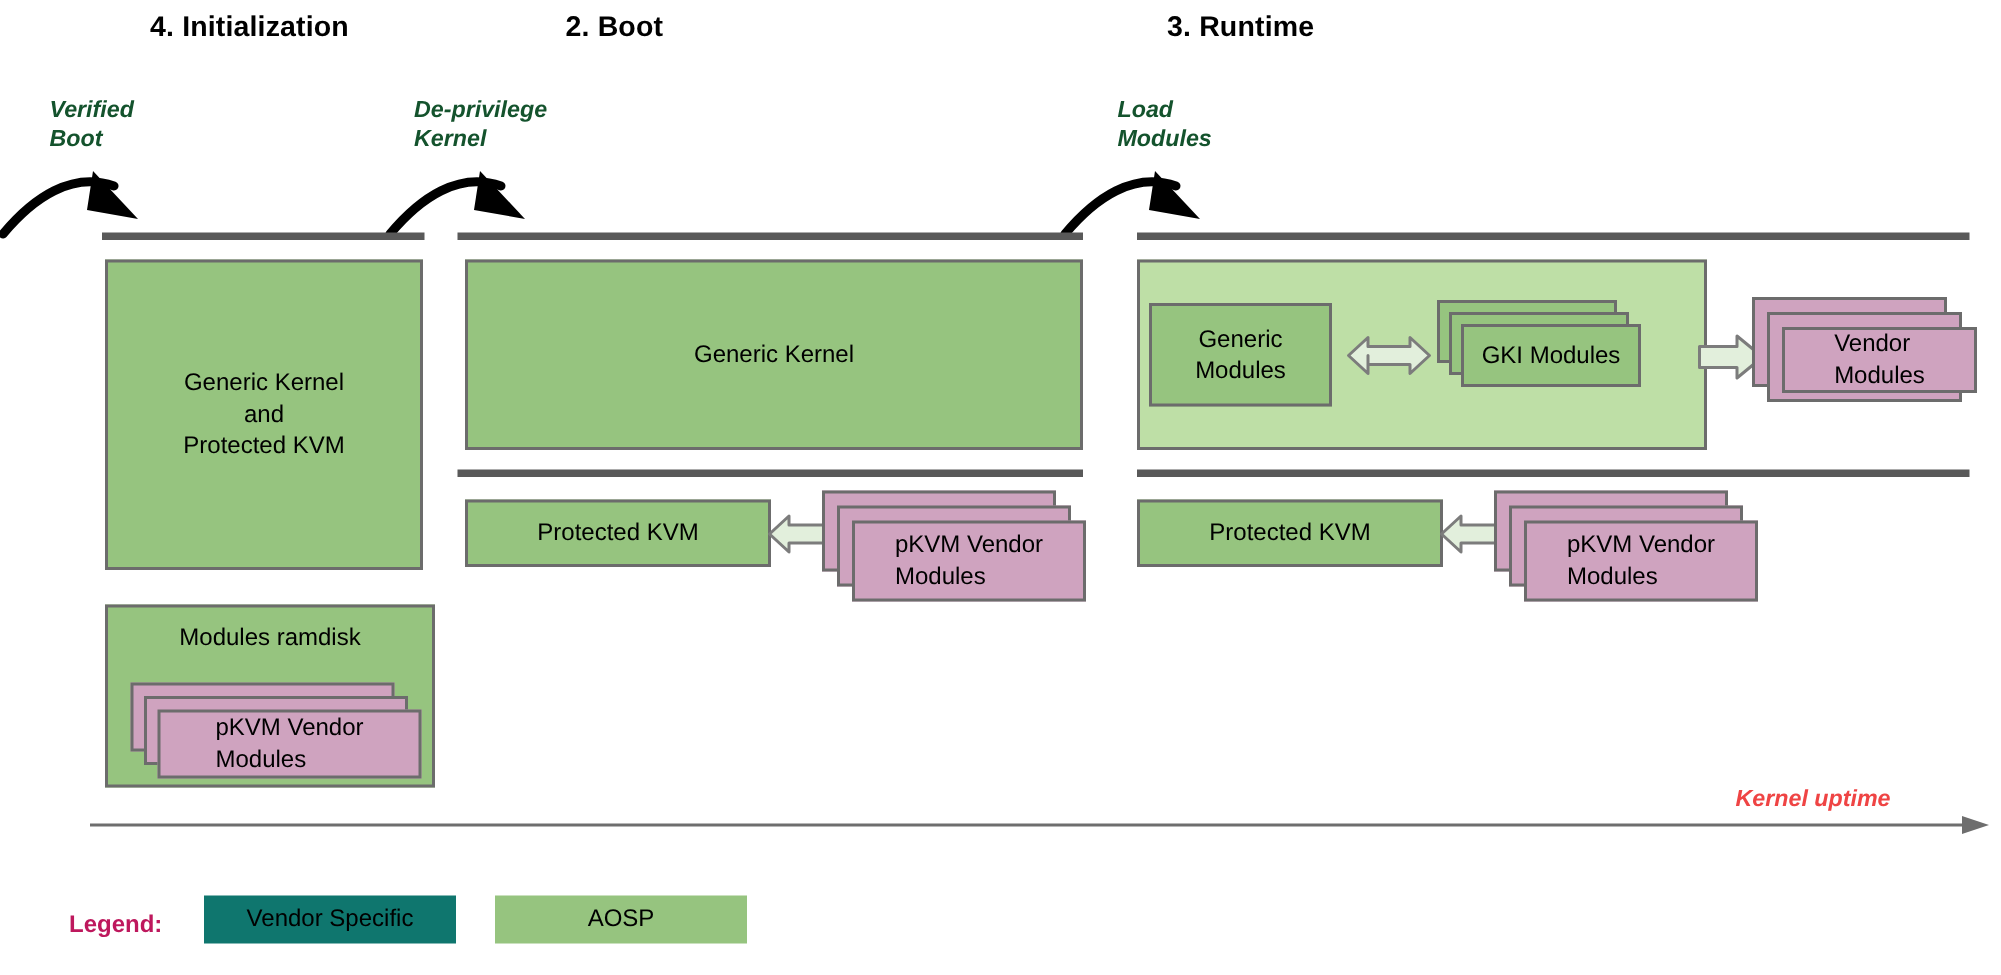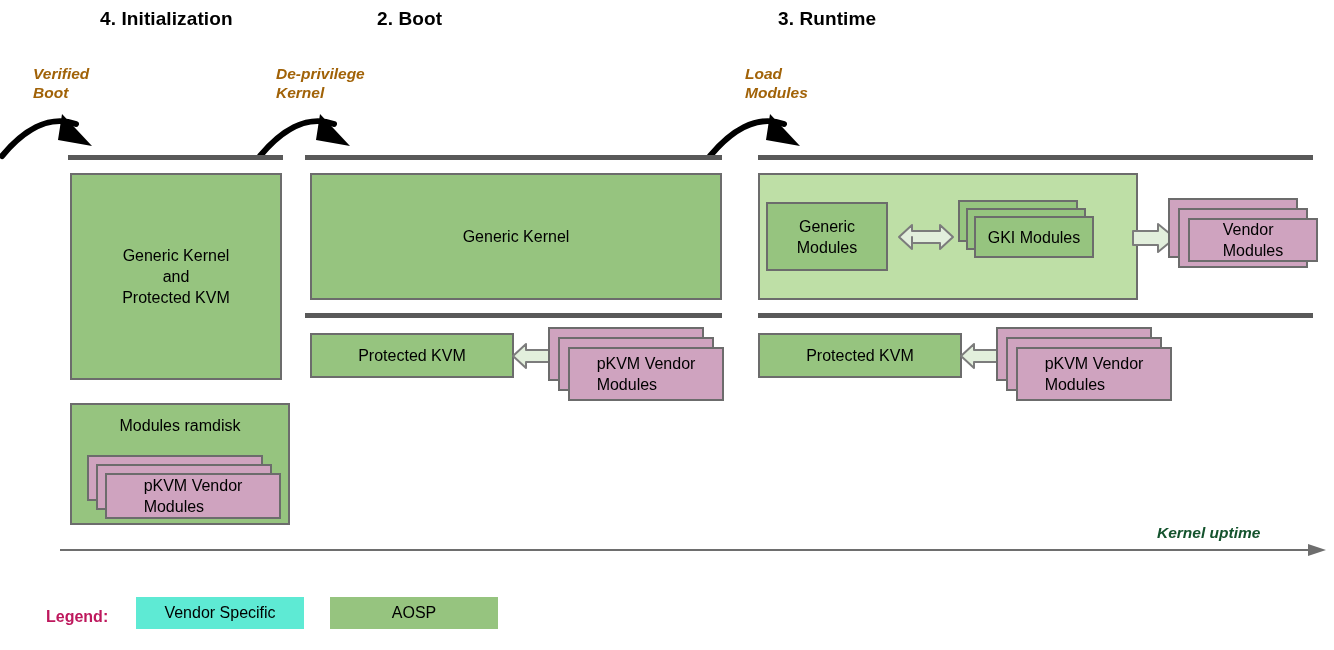--- a/index.html
+++ b/index.html
@@ -11,21 +11,21 @@
   .abs{position:absolute;}
 
   
   .phase-title{
     font-size:19px;font-weight:bold;color:#000;white-space:nowrap;
     letter-spacing:0.1px;
   }
 
   
   .transition-label{
-    font-size:15.5px;font-weight:bold;font-style:italic;color:#a16207;
+    font-size:15.5px;font-weight:bold;font-style:italic;color:#14532d;
     line-height:19px;white-space:pre-line;
   }
 
   
   .phase-rule{
     height:5px;background:#595959;border-radius:0;
   }
 
   
   .box{
@@ -58,21 +58,21 @@
   .blockarrow svg{display:block;overflow:visible;}
 
   
   .curvearrow{position:absolute;}
   .curvearrow svg{display:block;overflow:visible;}
 
   
   .uptime-axis{position:absolute;}
   .uptime-label{
     position:absolute;font-size:15.5px;font-weight:bold;font-style:italic;
-    color:#14532d;white-space:nowrap;
+    color:#ef4444;white-space:nowrap;
   }
 
   
   .legend-title{
     position:absolute;font-size:16px;font-weight:bold;color:#be185d;
   }
   .legend-swatch{
     position:absolute;display:flex;align-items:center;justify-content:center;
     font-size:16px;color:#000;
   }
@@ -221,19 +221,19 @@
 
 <div class="uptime-axis" style="left:60px;top:540px;width:1268px;height:20px;">
   <svg width="1268" height="20" viewBox="0 0 1268 20">
     <line x1="0" y1="10" x2="1254" y2="10" stroke="#6e6e6e" stroke-width="2"></line>
     <path d="M1248,4 L1266,10 L1248,16 Z" fill="#6e6e6e"></path>
   </svg>
 </div>
 
 <div class="legend-title" style="left:46px;top:608px;">Legend:</div>
 
-<div class="legend-swatch" style="left:136px;top:597px;width:168px;height:32px;background:#5eead4;">
+<div class="legend-swatch" style="left:136px;top:597px;width:168px;height:32px;background:#0f766e;">
   <span>Vendor Specific</span>
 </div>
 
 <div class="legend-swatch" style="left:330px;top:597px;width:168px;height:32px;background:#96c47f;">
   <span>AOSP</span>
 </div>
 
 </body></html>

